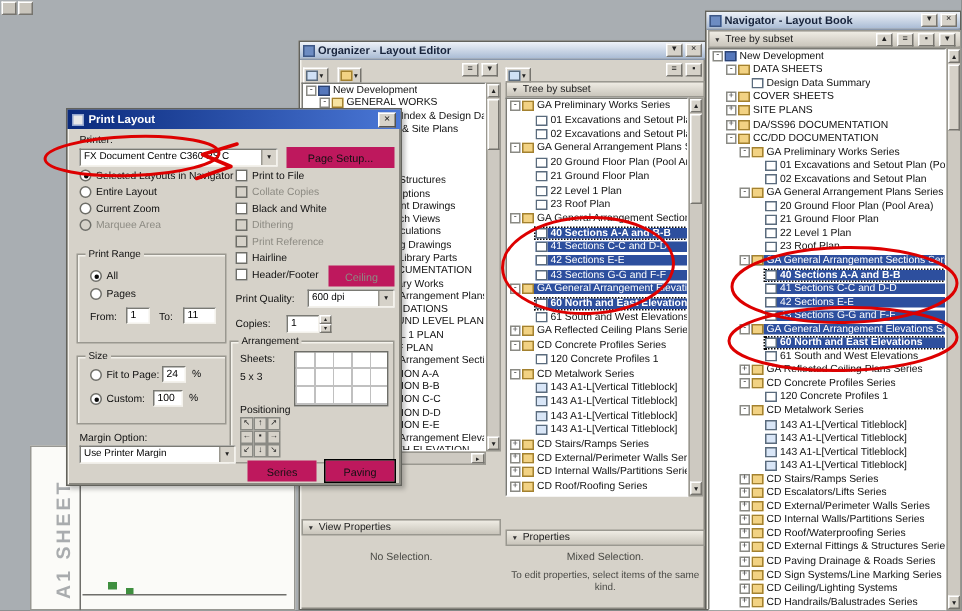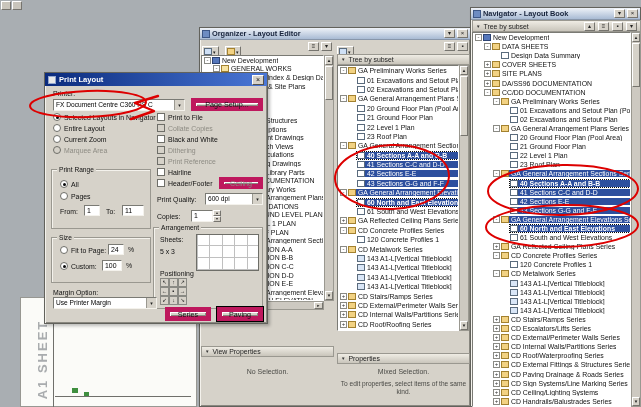--- a/index.html
+++ b/index.html
@@ -67,21 +67,21 @@
 .opt{display:flex;align-items:center;gap:3px;font-size:6.9px;color:#101010;white-space:nowrap;}
 .optcol{display:flex;flex-direction:column;gap:2.5px;}
 .optcol .opt{height:8.5px;}
 .radio{width:8px;height:8px;border-radius:50%;background:#fff;border:1px solid #6e6e68;position:relative;flex:0 0 auto;}
 .opt.sel .radio::after{content:"";position:absolute;left:2px;top:2px;width:3px;height:3px;border-radius:50%;background:#0a0a0a;}
 .check{width:8px;height:8px;background:#fff;border:1px solid #6e6e68;flex:0 0 auto;}
 .opt.dis{color:#8d8b83;}
 .opt.dis .radio,.opt.dis .check{background:#d6d2c9;}
 .field{position:absolute;background:#fff;border:1px solid;border-color:#7a7a74 #f4f2ec #f4f2ec #7a7a74;
   font-size:6.9px;padding:1px 2px;color:#000;}
-.btn{position:absolute;background:#d6d2c9;border:5px solid #be185d;
+.btn{position:absolute;background:#d6d2c9;border:7px solid #be185d;
   box-shadow:inset 1px 1px 0 #fff, inset -1px -1px 0 #8a8880;font-size:7.2px;text-align:center;color:#111;
   display:flex;align-items:center;justify-content:center;font-family:"Liberation Sans",sans-serif;}
 .btn.dis{color:#8d8b83;}
 .btn.default{outline:1px solid #000;}
 .combo{position:absolute;background:#fff;border:1px solid;border-color:#7a7a74 #f4f2ec #f4f2ec #7a7a74;
   display:flex;align-items:stretch;}
 .combo .cv{flex:1;font-size:6.6px;padding:1px 2px;white-space:nowrap;overflow:hidden;color:#000;}
 .combo .ca{width:10px;background:#d6d2c9;border-left:1px solid #9a9890;font-size:5px;line-height:10px;text-align:center;color:#222;}
 .group{position:absolute;border:1px solid #9a9890;box-shadow:inset 1px 1px 0 #f4f2ec;}
 .group>.gt{position:absolute;top:-4px;left:5px;background:#d6d2c9;padding:0 2px;font-size:6.6px;color:#101010;}

